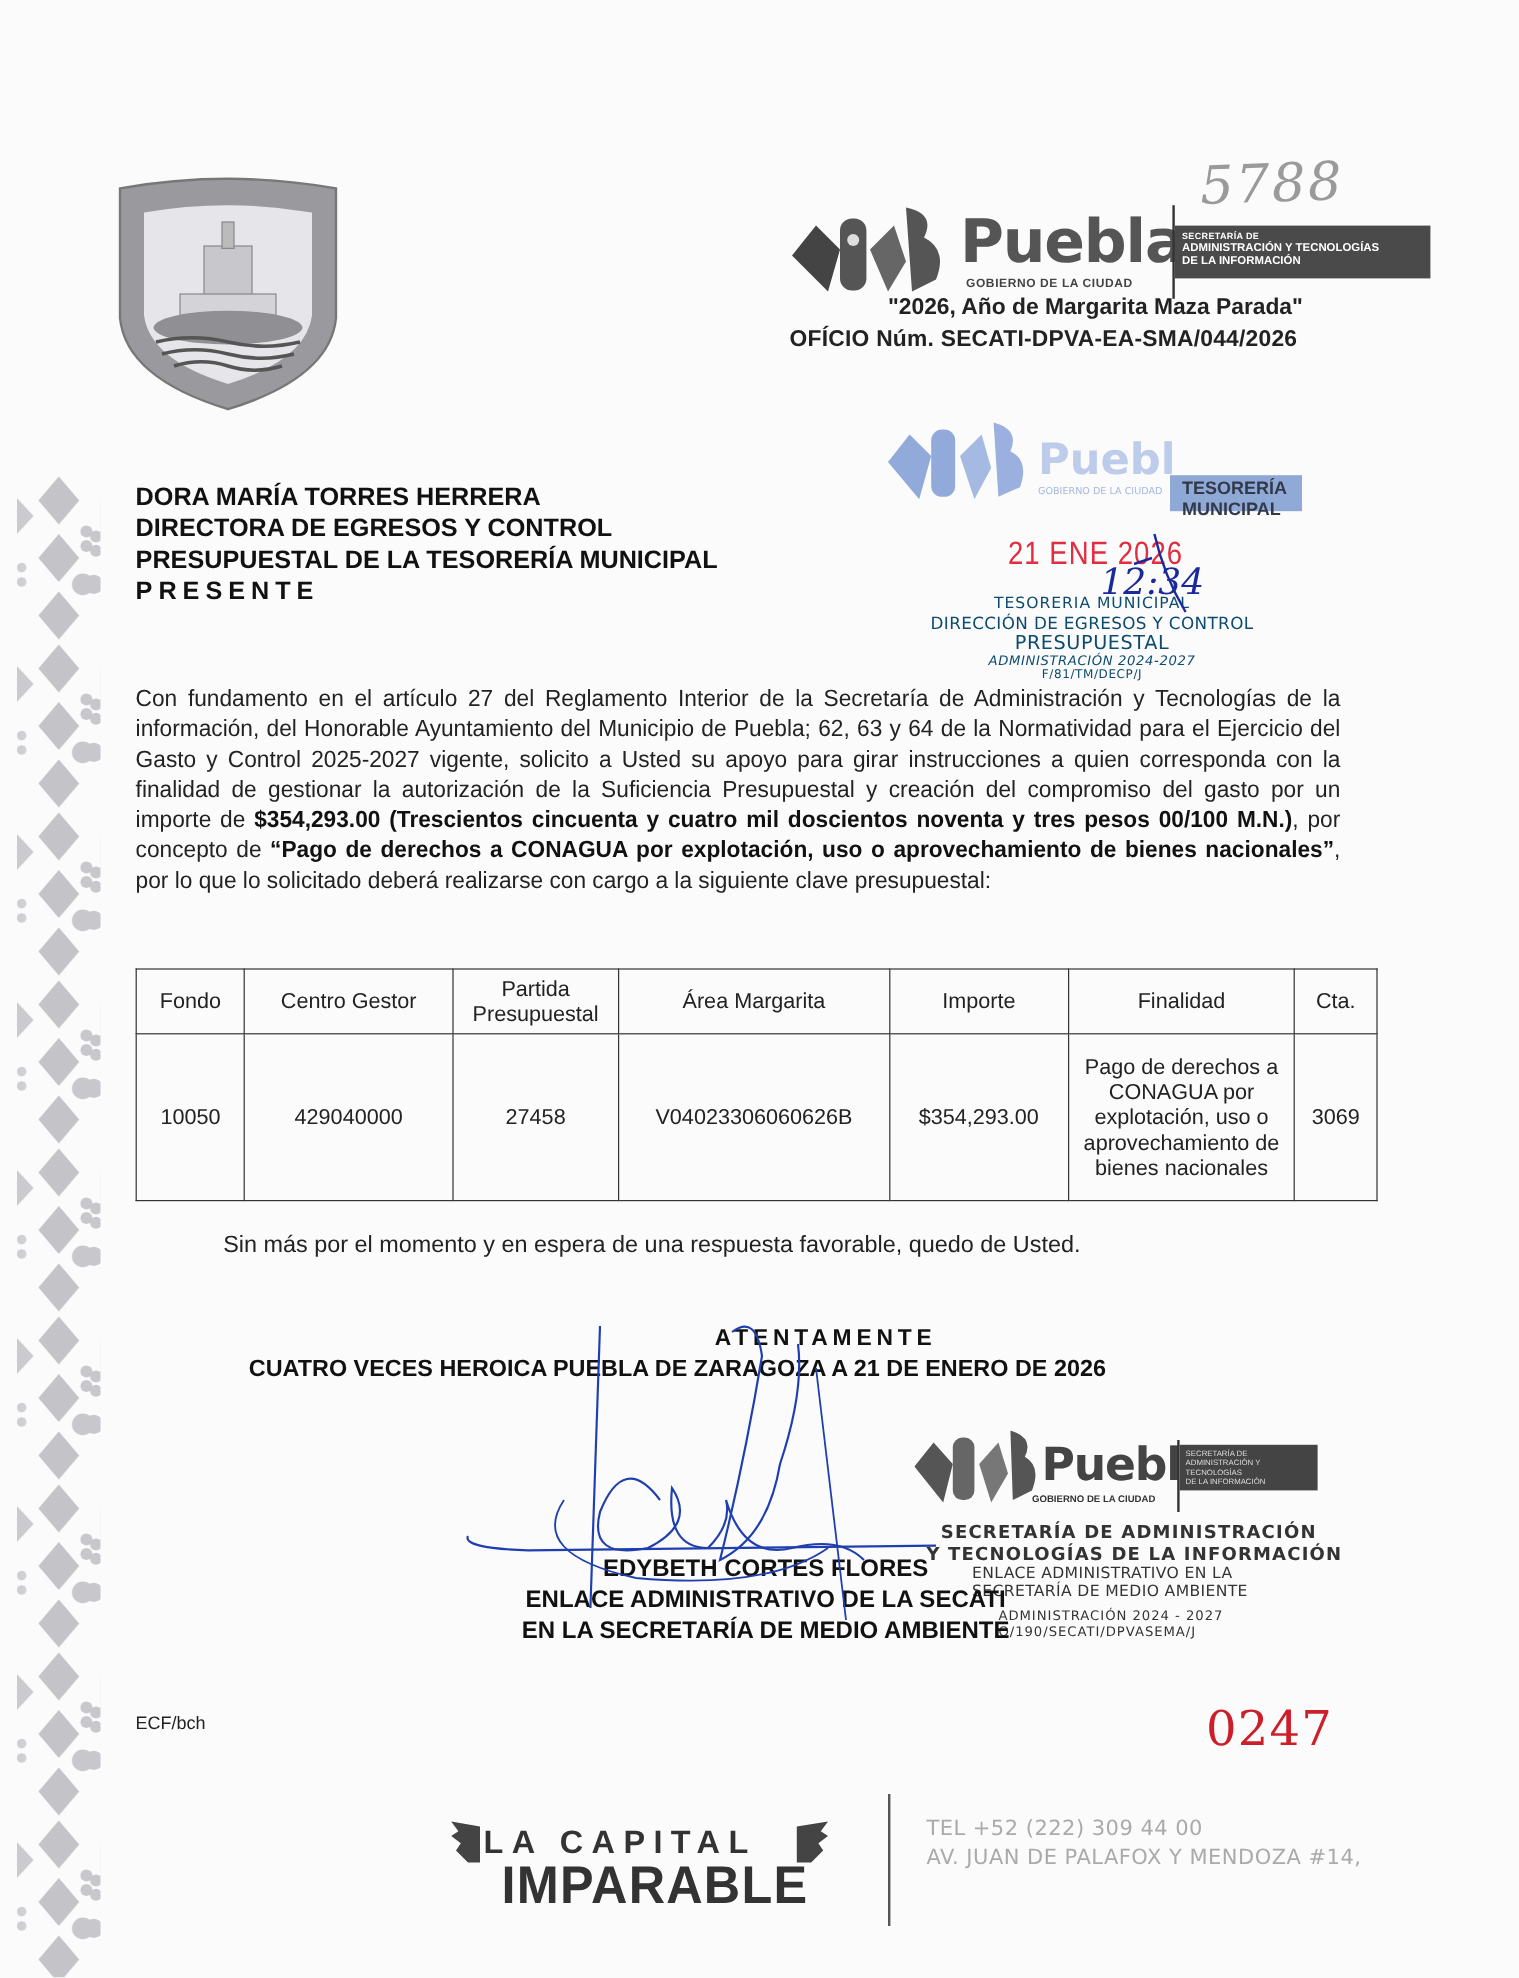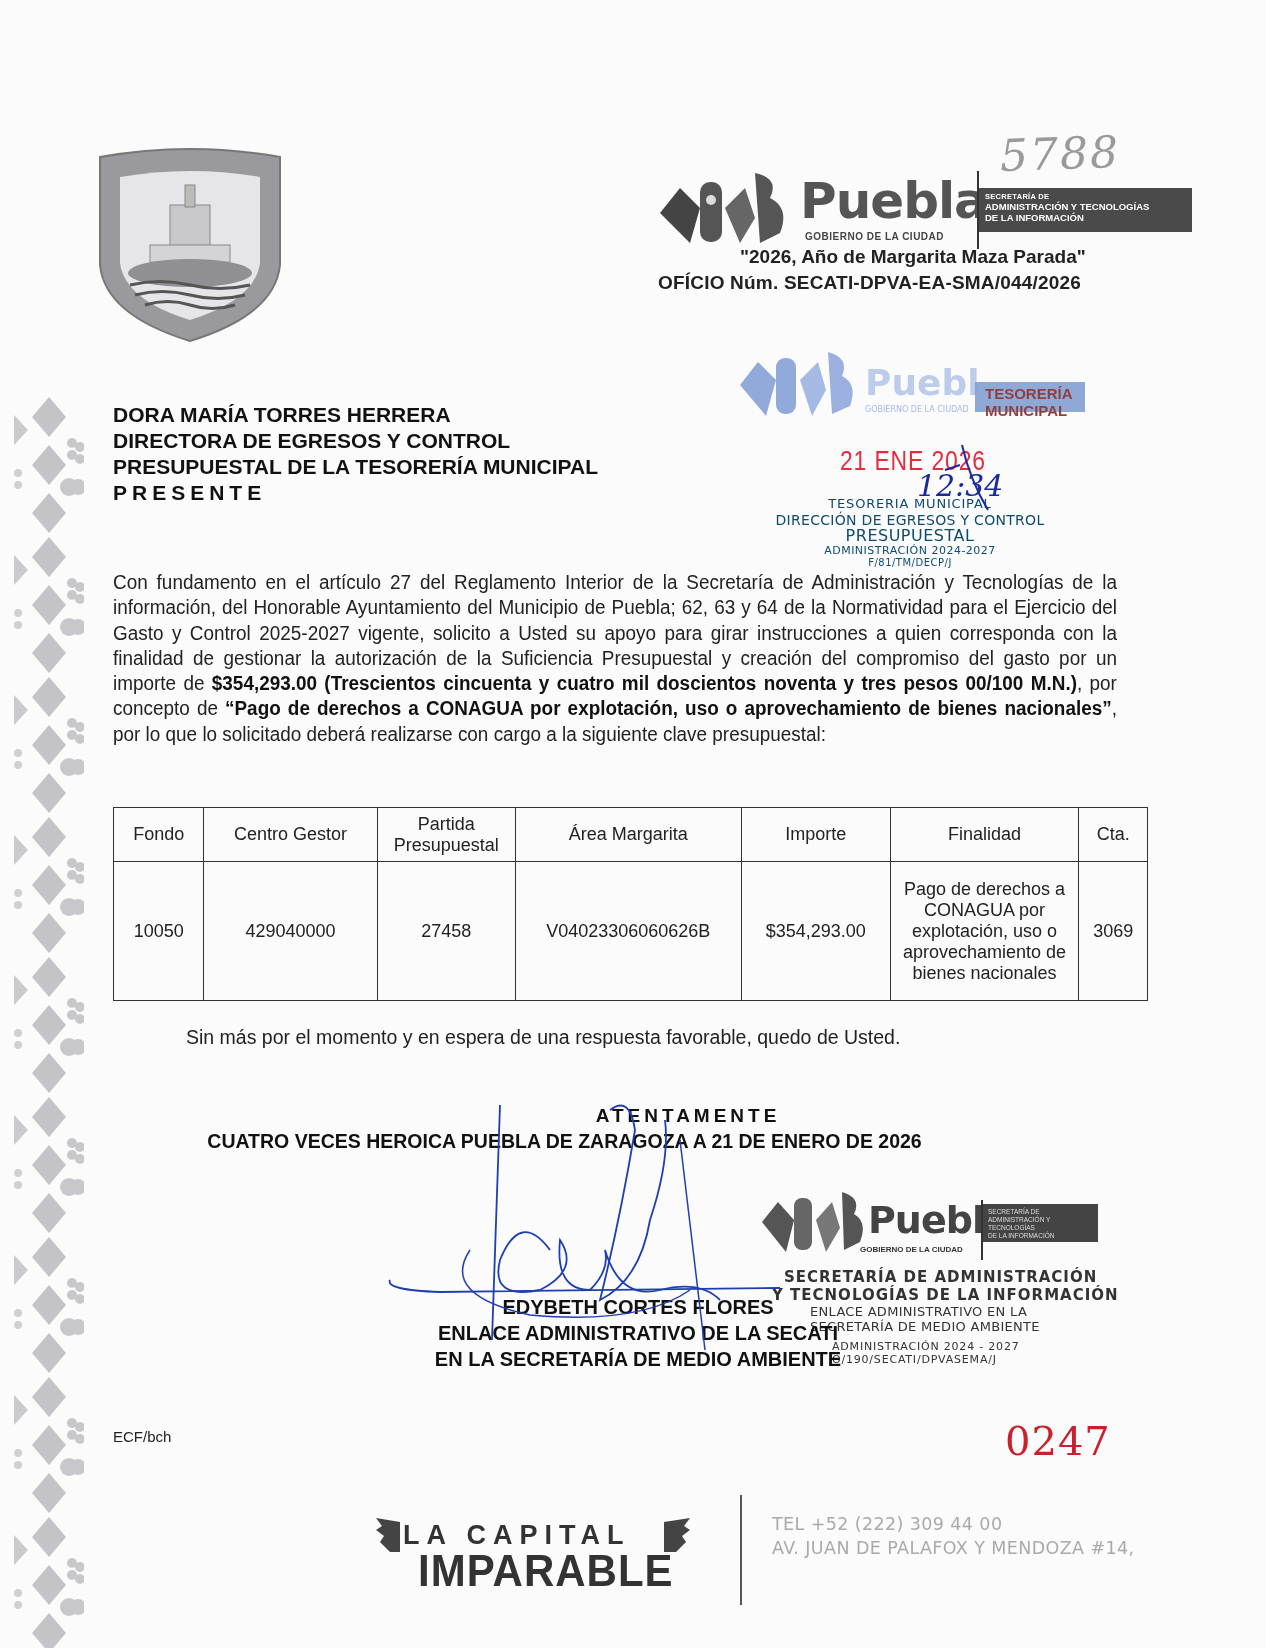--- a/index.html
+++ b/index.html
@@ -28,28 +28,28 @@
   .logo-divider { left: 977px; top: 171px; width: 2px; height: 78px; background: #333; }
   .secre-box { left: 979px; top: 188px; width: 213px; height: 44px; background: #4a4a4a; color: #fff; padding: 4px 6px; box-sizing: border-box; }
   .secre-box .l1 { font-size: 7.5px; font-weight: bold; letter-spacing: 0.3px; }
   .secre-box .l2 { font-size: 9.5px; font-weight: bold; line-height: 11px; }
 
   .year-motto { left: 740px; top: 246px; font-size: 19px; font-weight: bold; color: #222; }
   .oficio-num { left: 658px; top: 272px; font-size: 19px; font-weight: bold; color: #222; letter-spacing: 0.2px; }
 
   
   .stamp-logo { left: 740px; top: 350px; width: 350px; height: 70px; }
-  .stamp-logo-box { left: 975px; top: 382px; width: 110px; height: 30px; background: #7d9bd0; color: #7f1d1d; font-weight: bold; font-size: 15px; padding: 3px 6px 0 10px; box-sizing: border-box; opacity: 0.85; }
+  .stamp-logo-box { left: 975px; top: 396px; width: 110px; height: 30px; background: #7d9bd0; color: #0f172a; font-weight: bold; font-size: 15px; padding: 3px 6px 0 10px; box-sizing: border-box; opacity: 0.85; }
   .stamp-date { left: 840px; top: 446px; font-family: "Liberation Sans Narrow", "Liberation Sans", sans-serif; font-size: 27px; color: #e22d40; letter-spacing: 1px; transform: scaleX(0.85); transform-origin: left; }
   .stamp-time { left: 917px; top: 468px; font-family: "DejaVu Serif", serif; font-size: 30px; color: #1a2a9a; font-style: italic; }
   .stamp-lines { left: 760px; top: 496px; width: 300px; text-align: center; color: #0c4a6e; font-family: "DejaVu Sans", sans-serif; line-height: 16px; }
   .stamp-lines .s1 { font-size: 13px; letter-spacing: 0.8px; }
   .stamp-lines .s2 { font-size: 14px; letter-spacing: 0.3px; }
   .stamp-lines .s3 { font-size: 16px; letter-spacing: 0.5px; }
-  .stamp-lines .s4 { font-size: 11px; letter-spacing: 0.5px; line-height: 13px; }
+  .stamp-lines .s4 { font-size: 11px; letter-spacing: 0.5px; line-height: 13px; font-style: italic; }
   .stamp-lines .s5 { font-size: 10px; letter-spacing: 0.5px; line-height: 11px; }
 
   
   .addressee { left: 113px; top: 402px; font-size: 21px; font-weight: bold; line-height: 26px; color: #111; }
   .addressee .spaced { letter-spacing: 5px; }
 
   
   .body-para { left: 113px; top: 570px; width: 1035px; font-size: 19.5px; line-height: 25.3px; text-align: justify; color: #222; transform: scaleX(0.97); transform-origin: left top; }
   .body-para b { color: #111; }
 

